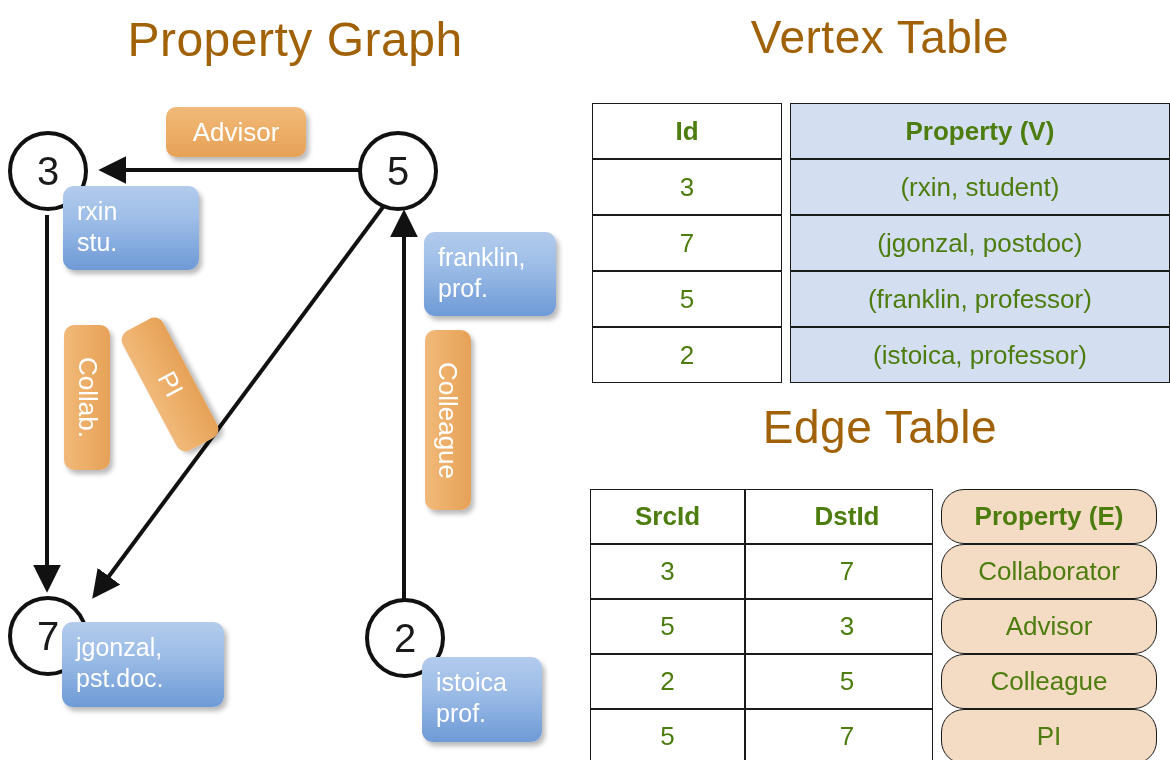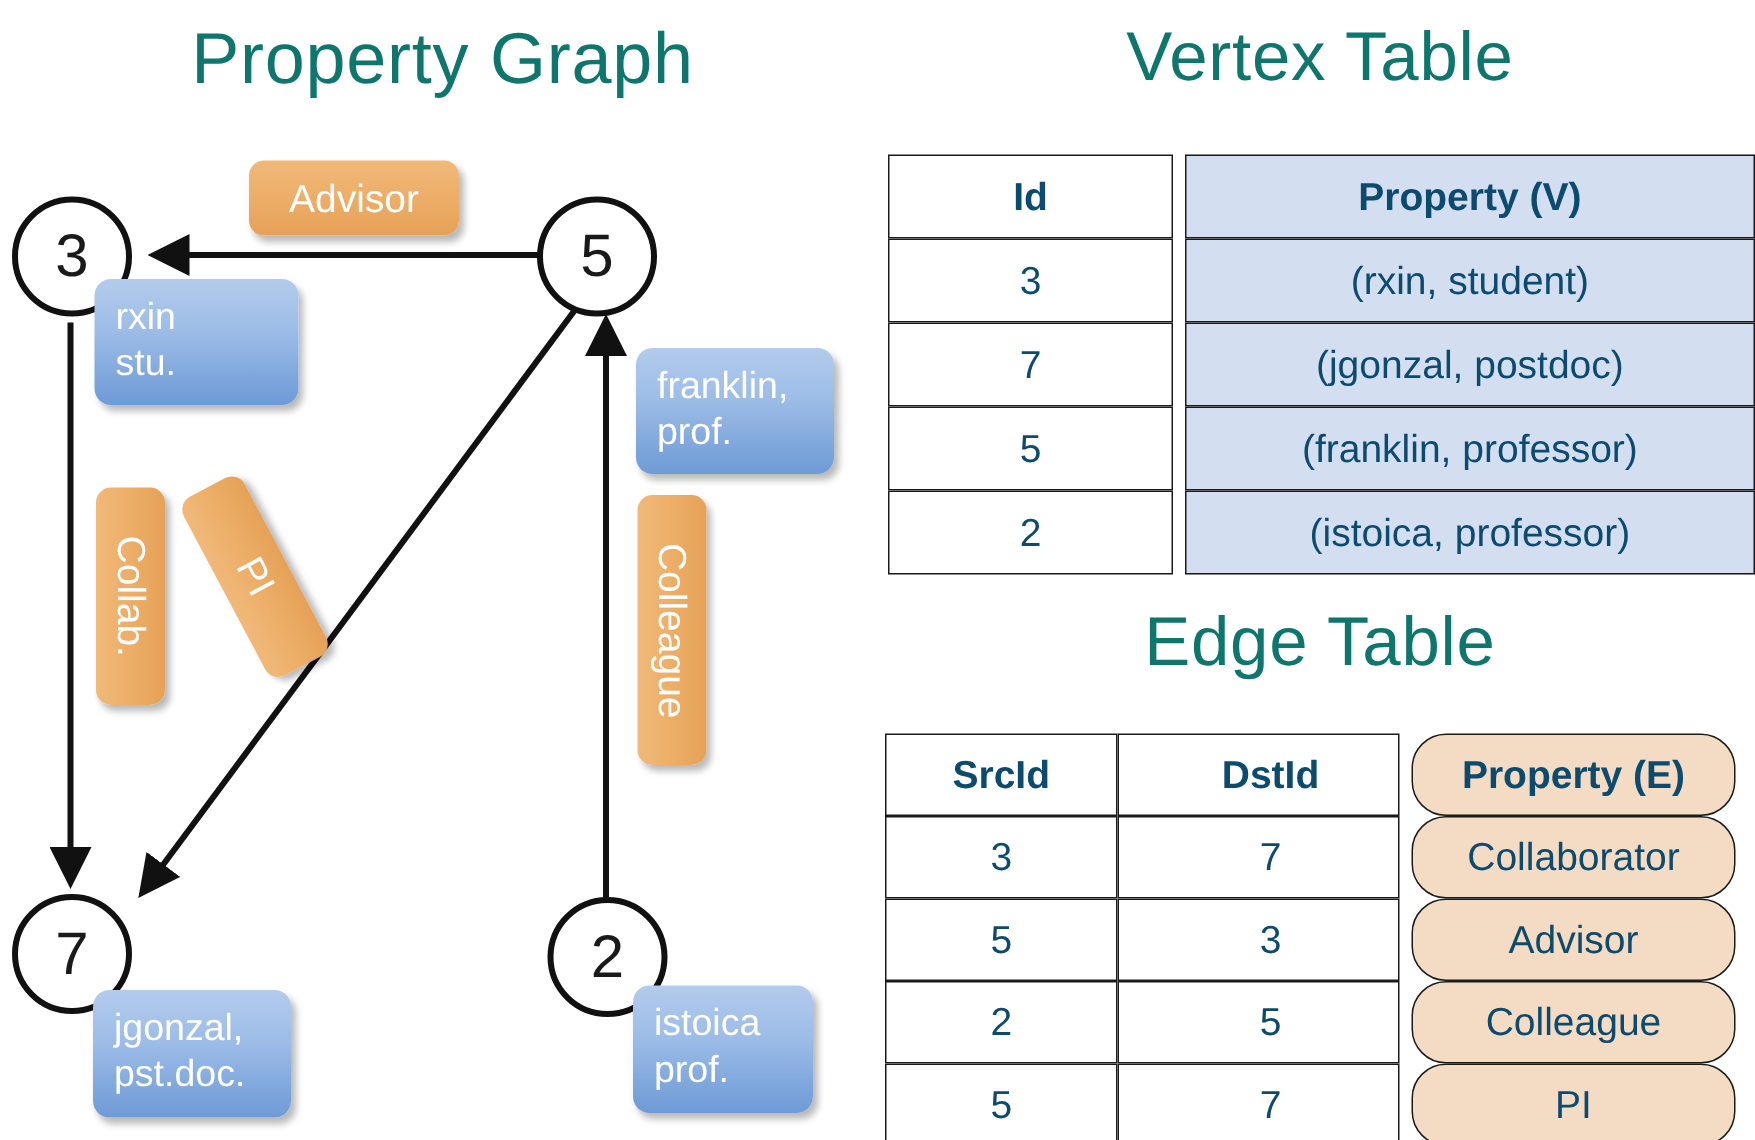--- a/index.html
+++ b/index.html
@@ -11,21 +11,21 @@
   }
   .panel{position:absolute;}
 
   
   .title{
     position:absolute;
     font-family:"Liberation Sans", sans-serif;
     font-weight:300;
     font-size:46px;
     letter-spacing:0.5px;
-    color:#0f766e;
+    color:#a16207;
     white-space:nowrap;
     text-align:center;
   }
   #graph-title{left:0;top:12px;width:590px;font-size:48px;}
   #vertex-title{left:590px;top:10px;width:580px;font-size:46px;text-align:center;}
   #edge-title{left:590px;top:400px;width:580px;font-size:46px;}
 
   
   #graph-area{left:0;top:0;width:590px;height:760px;}
   #graph-svg{position:absolute;left:0;top:0;width:590px;height:760px;}
@@ -78,21 +78,21 @@
   .ebox.vert .lbl{transform:rotate(90deg);}
 
   
   .tbl{position:absolute;border-collapse:separate;border-spacing:0;}
   .tbl td{
     border:1.6px solid #1a1a1a;
     text-align:center;
     font-family:"Liberation Sans", sans-serif;
     font-weight:300;
     font-size:26px;
-    color:#0c4a6e;
+    color:#4d7c0f;
     padding:0;
     background:#fff;
     white-space:nowrap;
   }
   .tbl td.hdr{font-weight:bold;font-size:26px;}
   .tbl td.sep{border:none;width:8px;background:transparent;}
   .vprop{background:#d3dff0 !important;}
   .eprop{background:#f4dcc4 !important;}
 
   #vertex-table{left:592px;top:103px;}
@@ -143,21 +143,21 @@
   <div class="vbox" style="left:63px;top:186px;width:136px;height:84px;">
     <div>rxin</div>
     <div>stu.</div>
   </div>
 
   <div class="vbox" style="left:424px;top:186px;width:132px;height:84px;margin-top:46px;">
     <div>franklin,</div>
     <div>prof.</div>
   </div>
 
-  <div class="vbox" style="left:62px;top:660px;width:132px;height:85px;">
+  <div class="vbox" style="left:62px;top:622px;width:162px;height:85px;">
     <div>jgonzal,</div>
     <div>pst.doc.</div>
   </div>
 
   <div class="vbox" style="left:422px;top:657px;width:120px;height:85px;">
     <div>istoica</div>
     <div>prof.</div>
   </div>
 
   <div class="ebox" style="left:166px;top:107px;width:140px;height:50px;">

